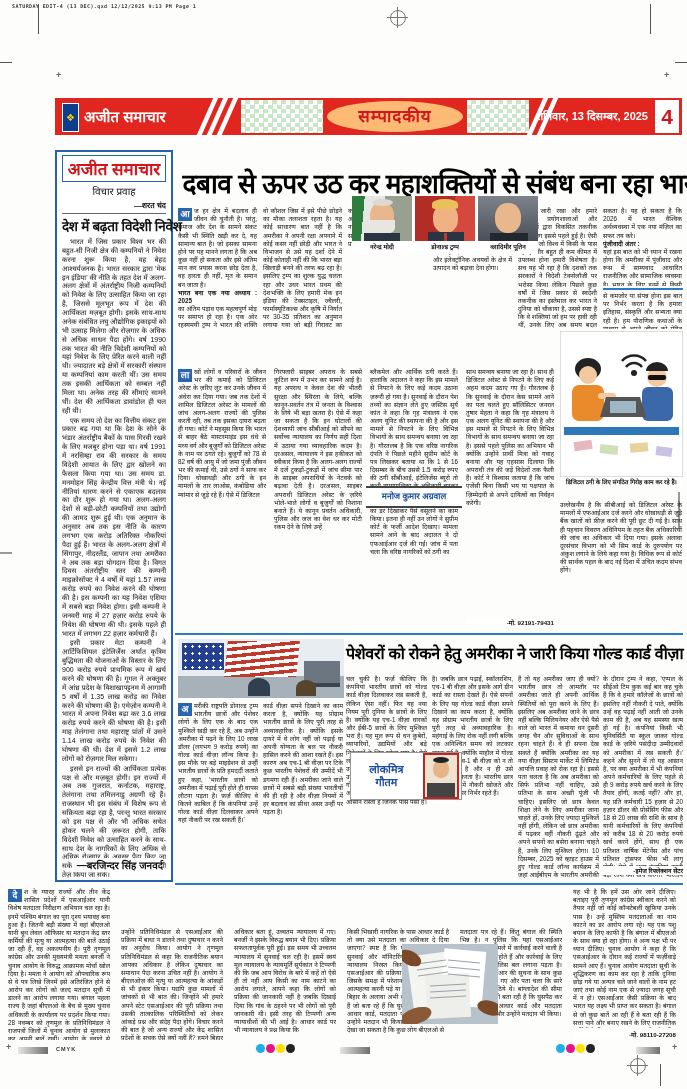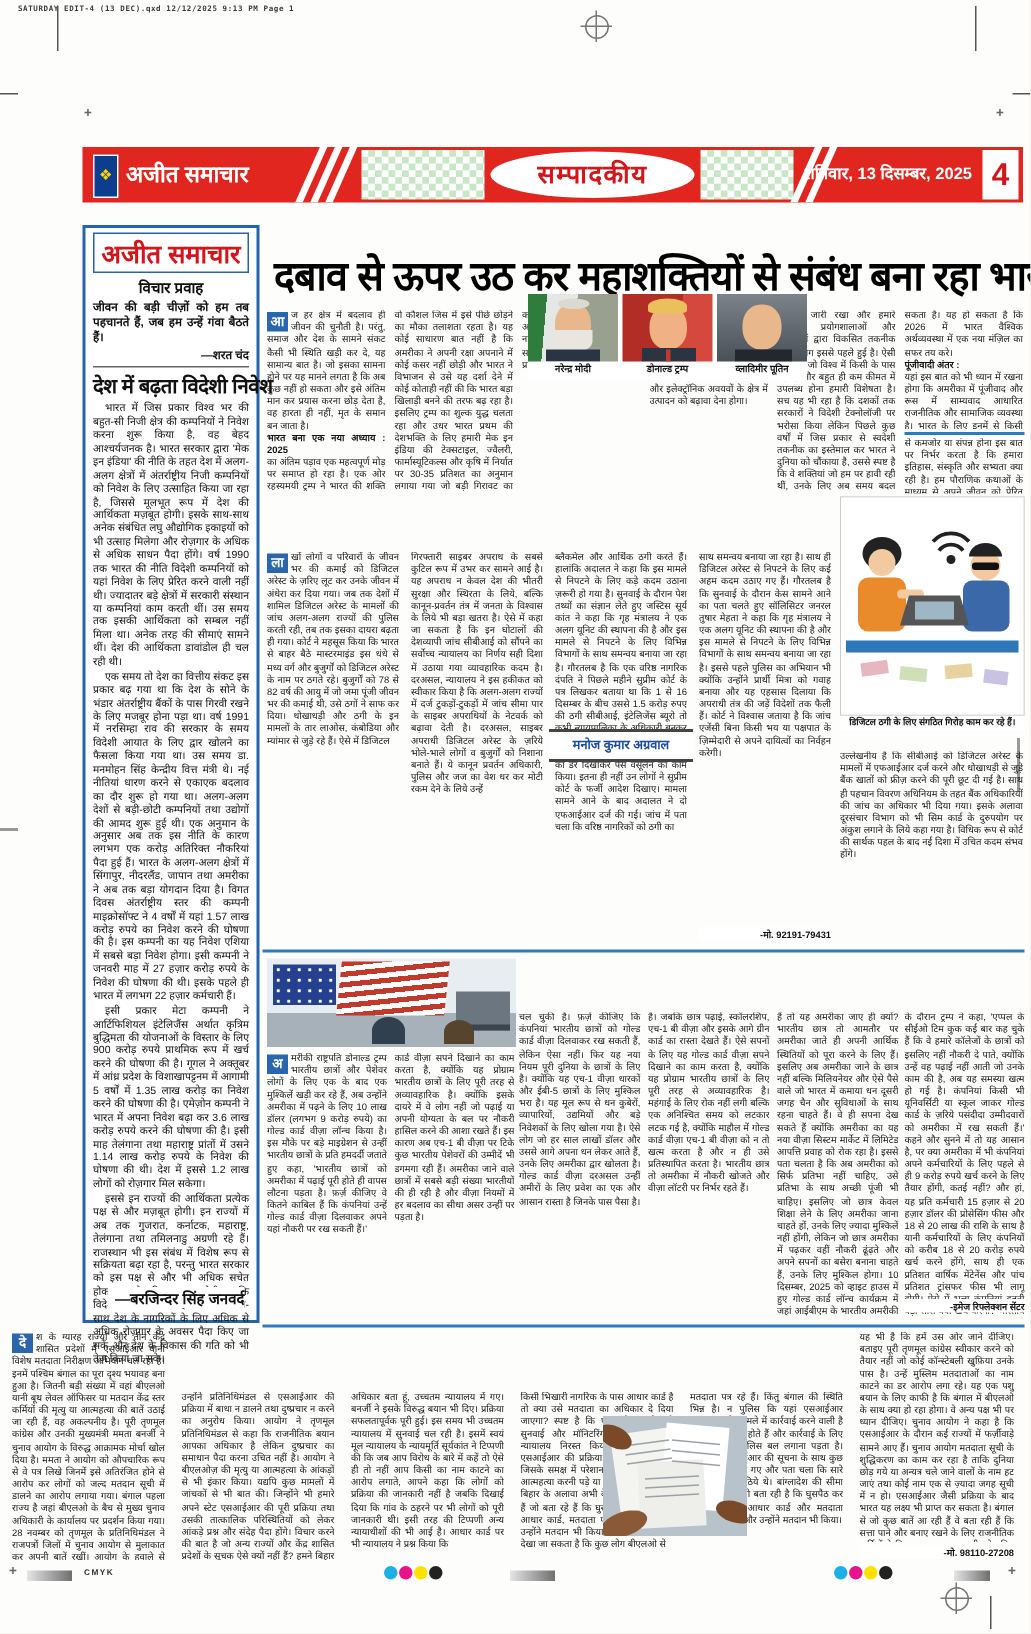--- a/index.html
+++ b/index.html
@@ -16,33 +16,33 @@
   
   .masthead{position:absolute;left:55px;top:98px;width:627px;height:37px;background:#e0261f;overflow:hidden;}
   .mh-logo{position:absolute;left:7px;top:5px;width:15px;height:27px;background:#0c3e8d;
            color:#ffd400;font-size:10px;line-height:27px;text-align:center;border:1px solid #fff;}
   .mh-name{position:absolute;left:29px;top:0;height:37px;line-height:37px;color:#fff;
            font-weight:bold;font-size:15px;white-space:nowrap;}
   .slash{position:absolute;top:0;width:5px;height:37px;background:#fff;transform:skewX(-24deg);}
   .checker{position:absolute;top:2px;height:33px;
            background-image:conic-gradient(#c9e6c6 25%,#ffffff 0 50%,#c9e6c6 0 75%,#ffffff 0);
            background-size:9px 9px;}
-  .mh-oval{position:absolute;left:272px;top:3px;width:136px;height:31px;background:#ffffff;
+  .mh-oval{position:absolute;left:272px;top:3px;width:136px;height:31px;background:#fdba74;
            border-radius:50%;text-align:center;}
   .mh-oval span{color:#d3161b;font-weight:bold;font-size:17px;line-height:31px;letter-spacing:1px;}
   .mh-date{position:absolute;right:34px;top:0;height:37px;line-height:37px;color:#fff;
            font-weight:bold;font-size:11px;white-space:nowrap;}
   .mh-page{position:absolute;right:3px;top:2px;width:24px;height:33px;background:#fff;
            color:#d3161b;font-weight:bold;font-size:21px;line-height:33px;text-align:center;}
   
   .leftbox{position:absolute;left:55px;top:150px;width:118px;height:732px;background:#fff;
            border:2px solid #2563ac;box-sizing:border-box;padding:3px 5px;}
   .lp-title{border:1px solid #2563ac;text-align:center;color:#d3161b;font-weight:bold;
             font-size:17px;padding:1px 0;white-space:nowrap;overflow:hidden;}
-  .lp-tag{text-align:center;font-weight:bold;font-size:10px;margin:2px 0;}
+  .lp-tag{text-align:center;font-weight:normal;font-size:10px;margin:2px 0;}
   .lp-quote{font-size:7.8px;font-weight:bold;text-align:justify;line-height:1.3;}
   .lp-qauthor{text-align:right;font-size:7.8px;font-weight:bold;margin-top:1px;}
   .lp-rule{border-top:1px solid #666;margin:3px 0;}
   .lp-head{text-align:center;font-weight:900;font-size:13.5px;letter-spacing:-.3px;
            white-space:nowrap;margin:1px 0 3px 0;}
   .lp-body{font-size:7px;line-height:1.27;text-align:justify;}
   .lp-body p{margin:0 0 1px 0;text-indent:8px;}
   .lp-sign{position:absolute;right:8px;bottom:8px;font-weight:bold;font-size:10px;background:#fff;padding-left:5px;}
   
   .bighead{position:absolute;font-weight:900;text-align:center;white-space:nowrap;color:#000;}
@@ -129,21 +129,20 @@
     <div class="checker" style="left:412px;width:62px;"></div>
     <div class="slash" style="left:480px;"></div>
     <div class="slash" style="left:490px;"></div>
     <div class="mh-date">शनिवार, 13 दिसम्बर, 2025</div>
     <div class="mh-page">4</div>
   </div>
 
   <div class="leftbox">
     <div class="lp-title">अजीत समाचार</div>
     <div class="lp-tag">विचार प्रवाह</div>
-    <div class="lp-quote">जीवन की बड़ी चीज़ों को हम तब पहचानते हैं, जब हम उन्हें गंवा बैठते हैं।</div>
     <div class="lp-qauthor">—शरत चंद</div>
     <div class="lp-rule"></div>
     <div class="lp-head">देश में बढ़ता विदेशी निवेश</div>
     <div class="lp-body">
       <p>भारत में जिस प्रकार विश्व भर की बहुत-सी निजी क्षेत्र की कम्पनियों ने निवेश करना शुरू किया है, वह बेहद आश्चर्यजनक है। भारत सरकार द्वारा 'मेक इन इंडिया' की नीति के तहत देश में अलग-अलग क्षेत्रों में अंतर्राष्ट्रीय निजी कम्पनियों को निवेश के लिए उत्साहित किया जा रहा है, जिससे मूलभूत रूप में देश की आर्थिकता मज़बूत होगी। इसके साथ-साथ अनेक संबंधित लघु औद्योगिक इकाइयों को भी उत्साह मिलेगा और रोज़गार के अधिक से अधिक साधन पैदा होंगे। वर्ष 1990 तक भारत की नीति विदेशी कम्पनियों को यहां निवेश के लिए प्रेरित करने वाली नहीं थी। ज्यादातर बड़े क्षेत्रों में सरकारी संस्थान या कम्पनियां काम करती थीं। उस समय तक इसकी आर्थिकता को सम्बल नहीं मिला था। अनेक तरह की सीमाएं सामने थीं। देश की आर्थिकता डावांडोल ही चल रही थी।</p>
       <p>एक समय तो देश का वित्तीय संकट इस प्रकार बढ़ गया था कि देश के सोने के भंडार अंतर्राष्ट्रीय बैंकों के पास गिरवी रखने के लिए मजबूर होना पड़ा था। वर्ष 1991 में नरसिम्हा राव की सरकार के समय विदेशी आयात के लिए द्वार खोलने का फैसला किया गया था। उस समय डा. मनमोहन सिंह केन्द्रीय वित्त मंत्री थे। नई नीतियां धारण करने से एकाएक बदलाव का दौर शुरू हो गया था। अलग-अलग देशों से बड़ी-छोटी कम्पनियों तथा उद्योगों की आमद शुरू हुई थी। एक अनुमान के अनुसार अब तक इस नीति के कारण लगभग एक करोड़ अतिरिक्त नौकरियां पैदा हुई हैं। भारत के अलग-अलग क्षेत्रों में सिंगापुर, नीदरलैंड, जापान तथा अमरीका ने अब तक बड़ा योगदान दिया है। विगत दिवस अंतर्राष्ट्रीय स्तर की कम्पनी माइक्रोसॉफ्ट ने 4 वर्षों में यहां 1.57 लाख करोड़ रुपये का निवेश करने की घोषणा की है। इस कम्पनी का यह निवेश एशिया में सबसे बड़ा निवेश होगा। इसी कम्पनी ने जनवरी माह में 27 हज़ार करोड़ रुपये के निवेश की घोषणा की थी। इसके पहले ही भारत में लगभग 22 हज़ार कर्मचारी हैं।</p>
       <p>इसी प्रकार मेटा कम्पनी ने आर्टिफिशियल इंटेलिजैंस अर्थात कृत्रिम बुद्धिमता की योजनाओं के विस्तार के लिए 900 करोड़ रुपये प्राथमिक रूप में खर्च करने की घोषणा की है। गूगल ने अक्तूबर में आंध्र प्रदेश के विशाखापट्टनम में आगामी 5 वर्षों में 1.35 लाख करोड़ का निवेश करने की घोषणा की है। एमेज़ोन कम्पनी ने भारत में अपना निवेश बढ़ा कर 3.6 लाख करोड़ रुपये करने की घोषणा की है। इसी माह तेलंगाना तथा महाराष्ट्र प्रांतों में उसने 1.14 लाख करोड़ रुपये के निवेश की घोषणा की थी। देश में इससे 1.2 लाख लोगों को रोज़गार मिल सकेगा।</p>
       <p>इससे इन राज्यों की आर्थिकता प्रत्येक पक्ष से और मज़बूत होगी। इन राज्यों में अब तक गुजरात, कर्नाटक, महाराष्ट्र, तेलंगाना तथा तमिलनाडु अग्रणी रहे हैं। राजस्थान भी इस संबंध में विशेष रूप से सक्रियता बढ़ा रहा है, परन्तु भारत सरकार को इस पक्ष से और भी अधिक सचेत होकर चलने की ज़रूरत होगी, ताकि विदेशी निवेश को उत्साहित करने के साथ-साथ देश के नागरिकों के लिए अधिक से अधिक रोज़गार के अवसर पैदा किए जा सकें और देश के विकास की गति को भी तेज़ किया जा सके।</p>
     </div>
     <div class="lp-sign">—बरजिन्दर सिंह जनवर्द</div>
@@ -241,30 +240,42 @@
 
   <div class="bluerule" style="left:175px;top:633px;width:508px;"></div>
 
   <div class="usimg">
     <div class="us-canton"></div>
     <div class="us-stripes"></div>
     <div class="us-desk"></div>
     <div class="us-p1"></div>
     <div class="us-p2"></div>
   </div>
+  <div class="bighead" style="left:346px;top:642px;width:337px;font-size:16px;letter-spacing:-.3px;">पेशेवरों को रोकने हेतु अमरीका ने जारी किया गोल्ड कार्ड वीज़ा</div>
 
   <div class="col" style="left:346px;top:675px;width:81px;height:203px;">चल चुकी है। फ़र्ज़ कीजिए कि कंपनियां भारतीय छात्रों को गोल्ड कार्ड वीज़ा दिलवाकर रख सकती हैं, लेकिन ऐसा नहीं। फिर यह नया नियम पूरी दुनिया के छात्रों के लिए है। क्योंकि यह एच-1 वीज़ा धारकों और ईबी-5 छात्रों के लिए मुश्किल भरा है। यह मूल रूप से धन कुबेरों, व्यापारियों, उद्यमियों और बड़े निवेशकों के लिए खोला गया है। ऐसे लोग जो हर साल लाखों डॉलर और उससे आगे अपना धन लेकर आते हैं, उनके लिए अमरीका द्वार खोलता है। गोल्ड कार्ड वीज़ा दरअसल उन्हीं अमीरों के लिए प्रवेश का एक और आसान रास्ता है जिनके पास पैसा है।</div>
   <div class="col" style="left:432px;top:675px;width:81px;height:203px;">है। जबकि छात्र पढ़ाई, स्कॉलरशिप, एच-1 बी वीज़ा और इसके आगे ग्रीन कार्ड का रास्ता देखते हैं। ऐसे सपनों के लिए यह गोल्ड कार्ड वीज़ा सपने दिखाने का काम करता है, क्योंकि यह प्रोग्राम भारतीय छात्रों के लिए पूरी तरह से अव्यावहारिक है। महंगाई के लिए रोक नहीं लगी बल्कि एक अनिश्चित समय को लटकार लटक गई है, क्योंकि माहौल में गोल्ड कार्ड वीज़ा एच-1 बी वीज़ा को न तो खत्म करता है और न ही उसे प्रतिस्थापित करता है। भारतीय छात्र तो अमरीका में नौकरी खोजते और वीज़ा लॉटरी पर निर्भर रहते हैं।</div>
   <div class="col" style="left:518px;top:675px;width:81px;height:203px;">हैं तो यह अमरीका जाए ही क्यों? भारतीय छात्र तो आमतौर पर अमरीका जाते ही अपनी आर्थिक स्थितियों को पूरा करने के लिए हैं। इसलिए अब अमरीका जाने के छात्र नहीं बल्कि मिलियनेयर और ऐसे पैसे वाले जो भारत में कमाया धन दूसरी जगह चैन और सुविधाओं के साथ रहना चाहते हैं। वे ही सपना देख सकते हैं क्योंकि अमरीका का यह नया वीज़ा सिस्टम मार्केट में लिमिटेड आपत्ति प्रवाह को रोक रहा है। इससे पता चलता है कि अब अमरीका को सिर्फ प्रतिभा नहीं चाहिए, उसे प्रतिभा के साथ अच्छी पूंजी भी चाहिए। इसलिए जो छात्र केवल शिक्षा लेने के लिए अमरीका जाना चाहते हों, उनके लिए ज्यादा मुश्किलें नहीं होंगी, लेकिन जो छात्र अमरीका में पढ़कर वहीं नौकरी ढूंढ़ते और अपने सपनों का बसेरा बनाना चाहते हैं, उनके लिए मुश्किल होगा। 10 दिसम्बर, 2025 को व्हाइट हाउस में हुए गोल्ड कार्ड लॉन्च कार्यक्रम में जहां आईबीएम के भारतीय अमरीकी सीईओ अरविंद कृष्णा और डैल के सीईओ माइकल डैल भी ट्रम्प के साथ मौजूद थे, इस कार्यक्रम</div>
   <div class="col" style="left:603px;top:675px;width:80px;height:203px;">के दौरान ट्रम्प ने कहा, 'एप्पल के सीईओ टिम कुक कई बार कह चुके हैं कि वे हमारे कॉलेजों के छात्रों को इसलिए नहीं नौकरी दे पाते, क्योंकि उन्हें वह पढ़ाई नहीं आती जो उनके काम की है, अब यह समस्या खत्म हो गई है। कंपनियां किसी भी यूनिवर्सिटी या स्कूल जाकर गोल्ड कार्ड के ज़रिये पसंदीदा उम्मीदवारों को अमरीका में रख सकती हैं।' कहने और सुनने में तो यह आसान है, पर क्या अमरीका में भी कंपनियां अपने कर्मचारियों के लिए पहले से ही 9 करोड़ रुपये खर्च करने के लिए तैयार होंगी, कतई नहीं? और हां, यह प्रति कर्मचारी 15 हज़ार से 20 हज़ार डॉलर की प्रोसेसिंग फीस और 18 से 20 लाख की राशि के साथ है यानी कर्मचारियों के लिए कंपनियों को करीब 18 से 20 करोड़ रुपये खर्च करने होंगे, साथ ही एक प्रतिशत वार्षिक मेंटेनेंस और पांच प्रतिशत ट्रांसफर फीस भी लागू होगी। ऐसे में भला कंपनियां इतनी बड़ी राशि क्यों खर्च करेंगी? भारतीय आईटी-टेक पेशेवरों पर इसका व्यापक असर होगा क्योंकि हमारे अधिकांश फ्रेशर एच-1 बी वीज़ा के माध्यम से अमरीका जाते हैं।</div>
   <div class="col" style="left:178px;top:702px;width:80px;height:176px;">
     <span class="dropcap">अ</span><span>मरीकी राष्ट्रपति डोनाल्ड ट्रम्प भारतीय छात्रों और पेशेवर लोगों के लिए एक के बाद एक मुश्किलें खड़ी कर रहे हैं, अब उन्होंने अमरीका में पढ़ने के लिए 10 लाख डॉलर (लगभग 9 करोड़ रुपये) का गोल्ड कार्ड वीज़ा लॉन्च किया है। इस मौके पर बड़े माइग्रेशन से उन्हीं भारतीय छात्रों के प्रति हमदर्दी जताते हुए कहा, 'भारतीय छात्रों को अमरीका में पढ़ाई पूरी होते ही वापस लौटना पड़ता है। फ़र्ज़ कीजिए वे कितने काबिल हैं कि कंपनियां उन्हें गोल्ड कार्ड वीज़ा दिलवाकर अपने यहां नौकरी पर रख सकती हैं।'</span>
   </div>
   <div class="col" style="left:263px;top:702px;width:80px;height:176px;">कार्ड वीज़ा सपने दिखाने का काम करता है, क्योंकि यह प्रोग्राम भारतीय छात्रों के लिए पूरी तरह से अव्यावहारिक है। क्योंकि इसके दायरे में वे लोग नहीं जो पढ़ाई या अपनी योग्यता के बल पर नौकरी हासिल करने की आशा रखते हैं। इस कारण अब एच-1 बी वीज़ा पर टिके कुछ भारतीय पेशेवरों की उम्मीदें भी डगमगा रही हैं। अमरीका जाने वाले छात्रों में सबसे बड़ी संख्या भारतीयों की ही रही है और वीज़ा नियमों में हर बदलाव का सीधा असर उन्हीं पर पड़ता है।</div>
 
+  <div class="gautambox">
+    <div class="gname">
+      <div>लोकमित्र</div>
+      <div>गौतम</div>
+    </div>
+    <div class="gphoto">
+      <div class="face" style="left:8px;top:5px;width:16px;height:18px;background:#e5b489;"></div>
+      <div style="position:absolute;left:8px;top:2px;width:16px;height:6px;background:#222;border-radius:50%;"></div>
+      <div style="position:absolute;left:2px;bottom:0;width:28px;height:14px;background:#444;"></div>
+    </div>
+  </div>
   <div class="endline" style="left:601px;top:866px;width:82px;">-इमेज रिफ्लेक्शन सेंटर</div>
 
   <div class="bluerule" style="left:175px;top:883px;width:508px;"></div>
 
 
   <div class="col" style="left:8px;top:888px;width:102px;height:152px;">
     <span class="dropcap">दे</span><span>श के ग्यारह राज्यों और तीन केंद्र शासित प्रदेशों में एसआईआर यानी विशेष मतदाता निरीक्षण अभियान चल रहा है। इनमें पश्चिम बंगाल का पूरा दृश्य भयावह बना हुआ है। जितनी बड़ी संख्या में वहां बीएलओ यानी बूथ लेवल ऑफिसर या मतदान केंद्र स्तर कर्मियों की मृत्यु या आत्महत्या की बातें उठाई जा रही हैं, वह अकल्पनीय है। पूरी तृणमूल कांग्रेस और उनकी मुख्यमंत्री ममता बनर्जी ने चुनाव आयोग के विरुद्ध आक्रामक मोर्चा खोल दिया है। ममता ने आयोग को औपचारिक रूप से वे पत्र लिखे जिनमें इसे अतिरंजित होने से आरोप कर लोगों को जल्द मतदान सूची में डालने का आरोप लगाया गया। बंगाल पहला राज्य है जहां बीएलओ के बैच से मुख्य चुनाव अधिकारी के कार्यालय पर प्रदर्शन किया गया। 28 नवम्बर को तृणमूल के प्रतिनिधिमंडल ने राजपत्रों जिलों में चुनाव आयोग से मुलाकात कर अपनी बातें रखीं। आयोग के हवाले से समाचार आया कि</span>
   </div>
   <div class="col" style="left:121px;top:928px;width:102px;height:112px;">उन्होंने प्रतिनिधिमंडल से एसआईआर की प्रक्रिया में बाधा न डालने तथा दुष्प्रचार न करने का अनुरोध किया। आयोग ने तृणमूल प्रतिनिधिमंडल से कहा कि राजनीतिक बयान आपका अधिकार है लेकिन दुष्प्रचार का समाधान पैदा करना उचित नहीं है। आयोग ने बीएलओज़ की मृत्यु या आत्महत्या के आंकड़ों से भी इंकार किया। यद्यपि कुछ मामलों में जांचकों से भी बात की। जिन्होंने भी हमारे अपने स्टेट एसआईआर की पूरी प्रक्रिया तथा उसकी तात्कालिक परिस्थितियों को लेकर आंकड़े प्रश्न और संदेह पैदा होंगे। विचार करने की बात है जो अन्य राज्यों और केंद्र शासित प्रदेशों के सूचक ऐसे क्यों नहीं हैं? हमने बिहार एसआईआर के दौरान राजनीतिक नेताओं को लेकर देखें, राहुल गांधी को 16 दिनों की नोट</div>
   <div class="col" style="left:234px;top:928px;width:102px;height:112px;">अधिकार बता हूं, उच्चतम न्यायालय में गए। बनर्जी ने इसके विरुद्ध बयान भी दिए। प्रक्रिया सफलतापूर्वक पूरी हुई। इस समय भी उच्चतम न्यायालय में सुनवाई चल रही है। इसमें स्वयं मूल न्यायालय के न्यायमूर्ति सूर्यकांत ने टिप्पणी की कि जब आप विरोध के बारे में कहें तो ऐसे ही तो नहीं आप किसी का नाम काटने का आरोप लगाते, आपने कहा कि लोगों को प्रक्रिया की जानकारी नहीं है जबकि दिखाई दिया कि गांव के ठहरने पर भी लोगों को पूरी जानकारी थी। इसी तरह की टिप्पणी अन्य न्यायाधीशों की भी आई है। आधार कार्ड पर भी न्यायालय ने प्रश्न किया कि</div>

